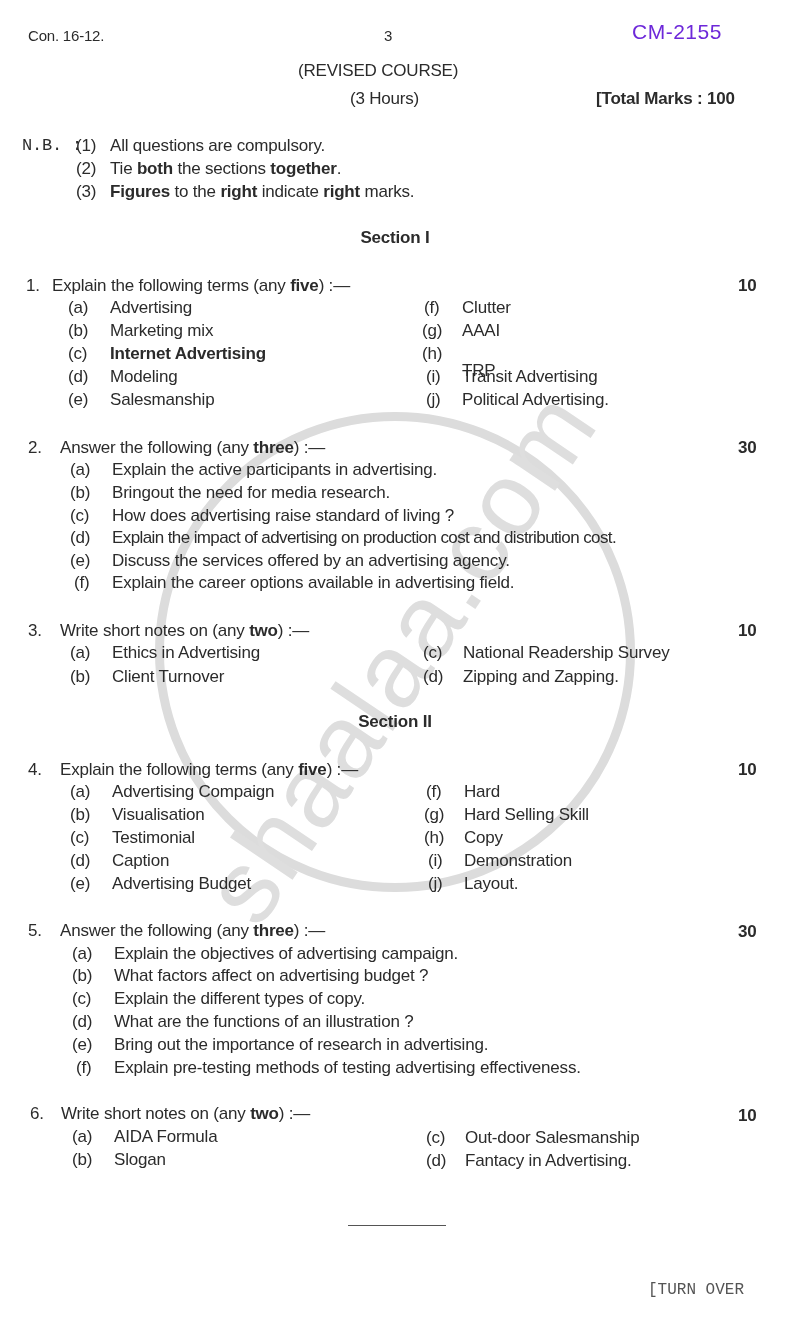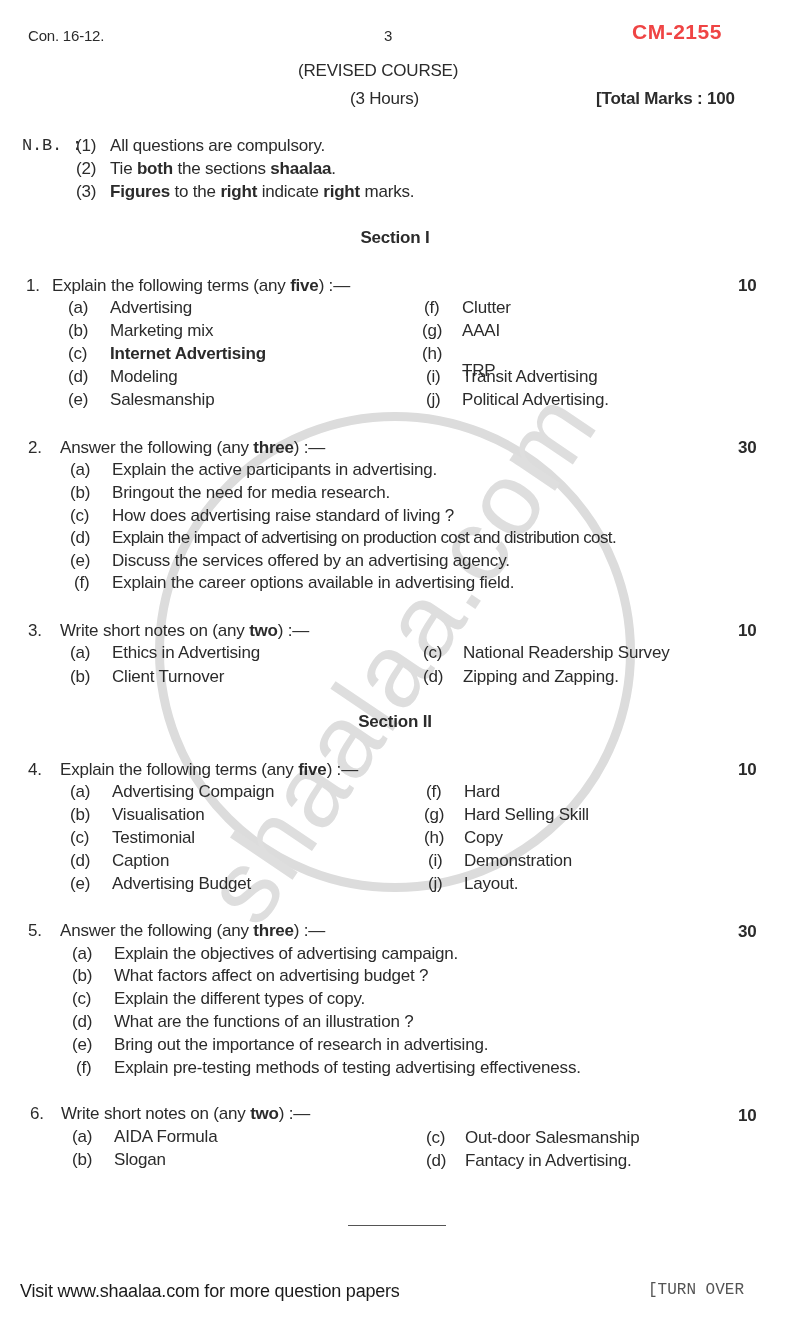--- a/index.html
+++ b/index.html
@@ -27,32 +27,32 @@
 </head>
 <body>
 
 <div class="watermark-circle"></div>
 <div class="watermark-text">shaalaa.com</div>
 
 <div class="content">
 
   <div class="abs t" style="left:28px; top:26px; font-size:15px;">Con. 16-12.</div>
   <div class="abs t" style="left:384px; top:26px; font-size:15px;">3</div>
-  <div class="abs t" style="left:632px; top:22px; font-size:21px; color:#ef4444; letter-spacing:0.5px;font-weight:bold;">CM-2155</div>
+  <div class="abs t" style="left:632px; top:22px; font-size:21px; color:#6d28d9; letter-spacing:0.5px;">CM-2155</div>
   <div class="abs t" style="left:298px; top:61px;">(REVISED COURSE)</div>
   <div class="abs t" style="left:350px; top:89px;">(3 Hours)</div>
   <div class="abs t b" style="left:596px; top:89px;">[Total Marks : 100</div>
 
   <div>
     <div class="abs t" style="left:22px; top:136px;font-family:Liberation Mono, monospace;">N.B. :</div>
     <div class="abs t" style="left:76px; top:136px;">(1)</div>
     <div class="abs t" style="left:110px; top:136px;"><span>All questions are compulsory.</span></div>
 
     <div class="abs t" style="left:76px; top:159px;">(2)</div>
-    <div class="abs t" style="left:110px; top:159px;"><span>Tie </span><b>both</b><span> the sections </span><b>shaalaa</b><span>.</span></div>
+    <div class="abs t" style="left:110px; top:159px;"><span>Tie </span><b>both</b><span> the sections </span><b>together</b><span>.</span></div>
 
     <div class="abs t" style="left:76px; top:182px;">(3)</div>
     <div class="abs t" style="left:110px; top:182px;"><b>Figures</b><span> to the </span><b>right</b><span> indicate </span><b>right</b><span> marks.</span></div>
   </div>
 
   <div class="abs t sect" style="top:228px;">Section I</div>
 
   <div>
     <div class="abs t" style="left:26px; top:276px;">1.</div>
     <div class="abs t" style="left:52px; top:276px;"><span>Explain the following terms (any </span><b>five</b><span>) :—</span></div>
@@ -174,15 +174,14 @@
     <div class="abs t" style="left:72px; top:1150px;">(b)</div>
     <div class="abs t" style="left:114px; top:1150px;">Slogan</div>
     <div class="abs t" style="left:426px; top:1128px;">(c)</div>
     <div class="abs t" style="left:465px; top:1128px;">Out-door Salesmanship</div>
     <div class="abs t" style="left:426px; top:1151px;">(d)</div>
     <div class="abs t" style="left:465px; top:1151px;">Fantacy in Advertising.</div>
   </div>
 
   <div class="rule"></div>
 
-  <div class="abs t" style="left:20px; top:1281px; font-size:18px; color:#1a1a1a;">Visit www.shaalaa.com for more question papers</div>
   <div class="abs t turn" style="left:648px; top:1280px; font-size:16px;">[TURN OVER</div>
 </div>
 
 </body></html>

